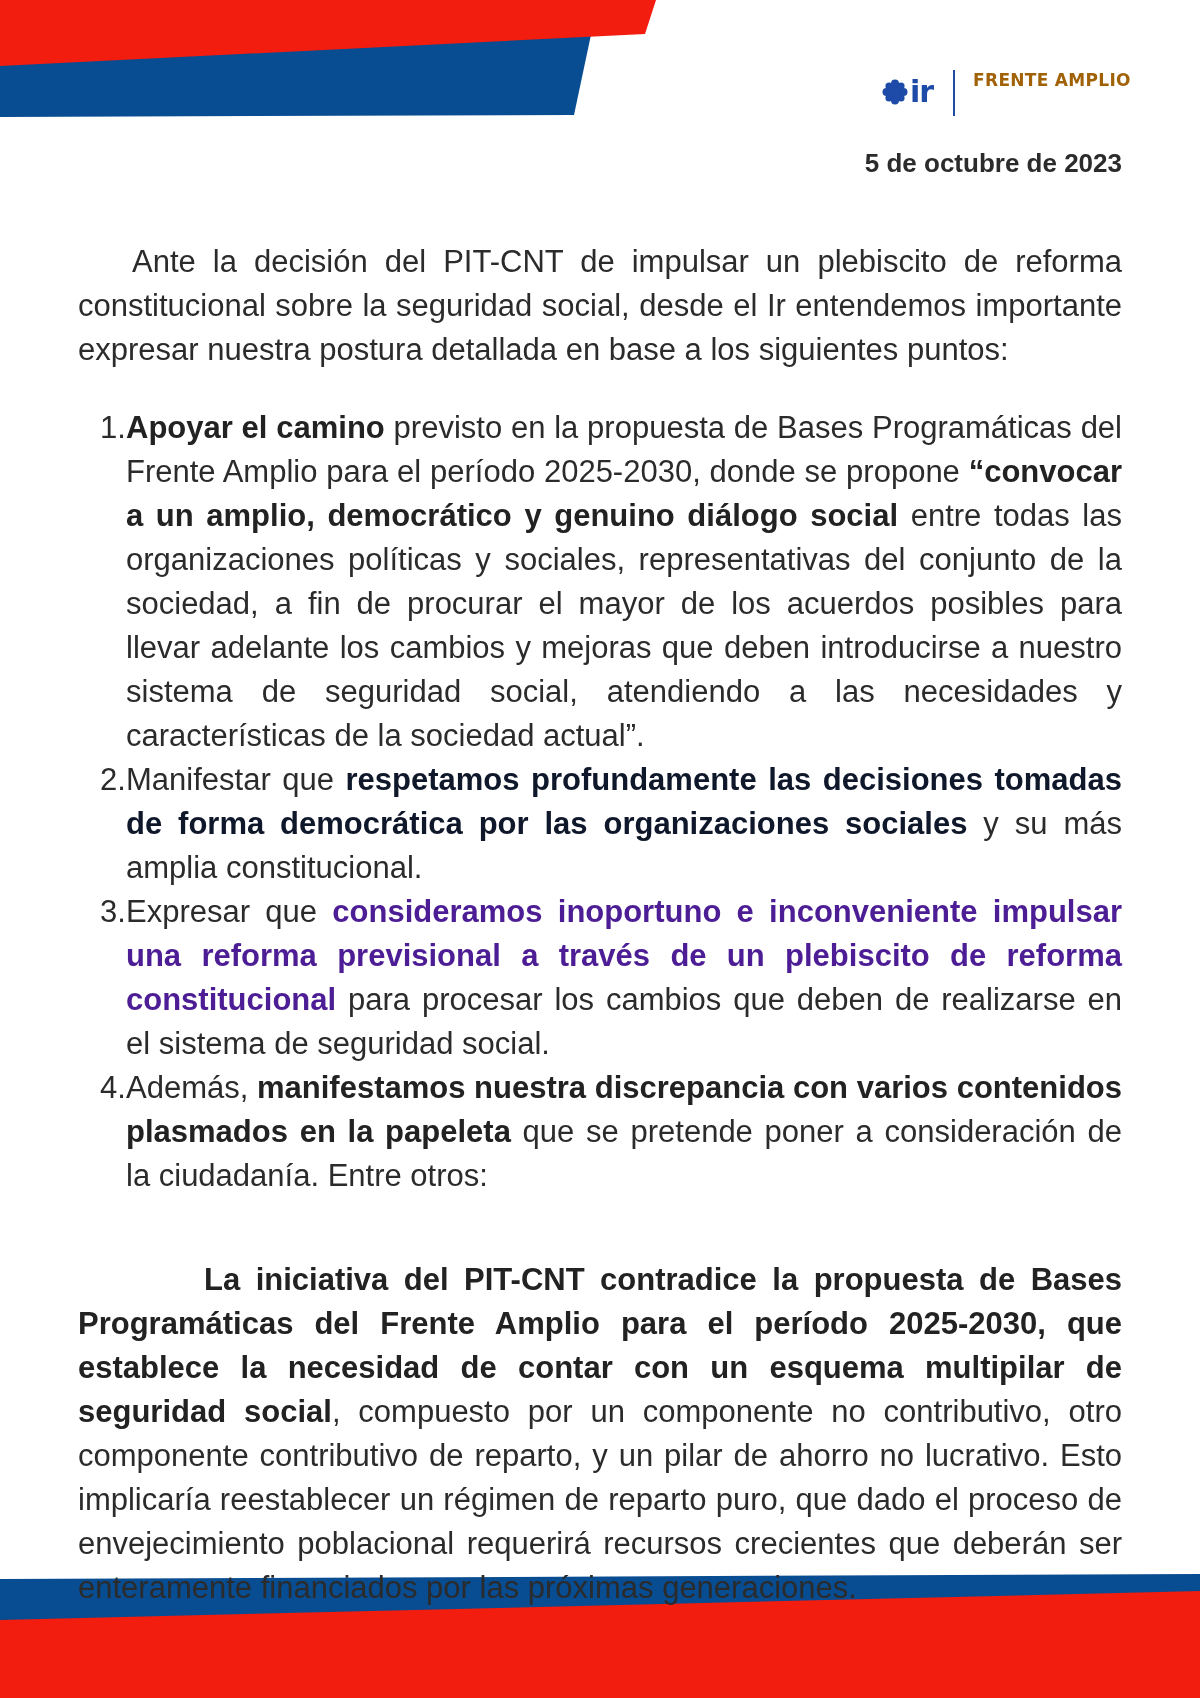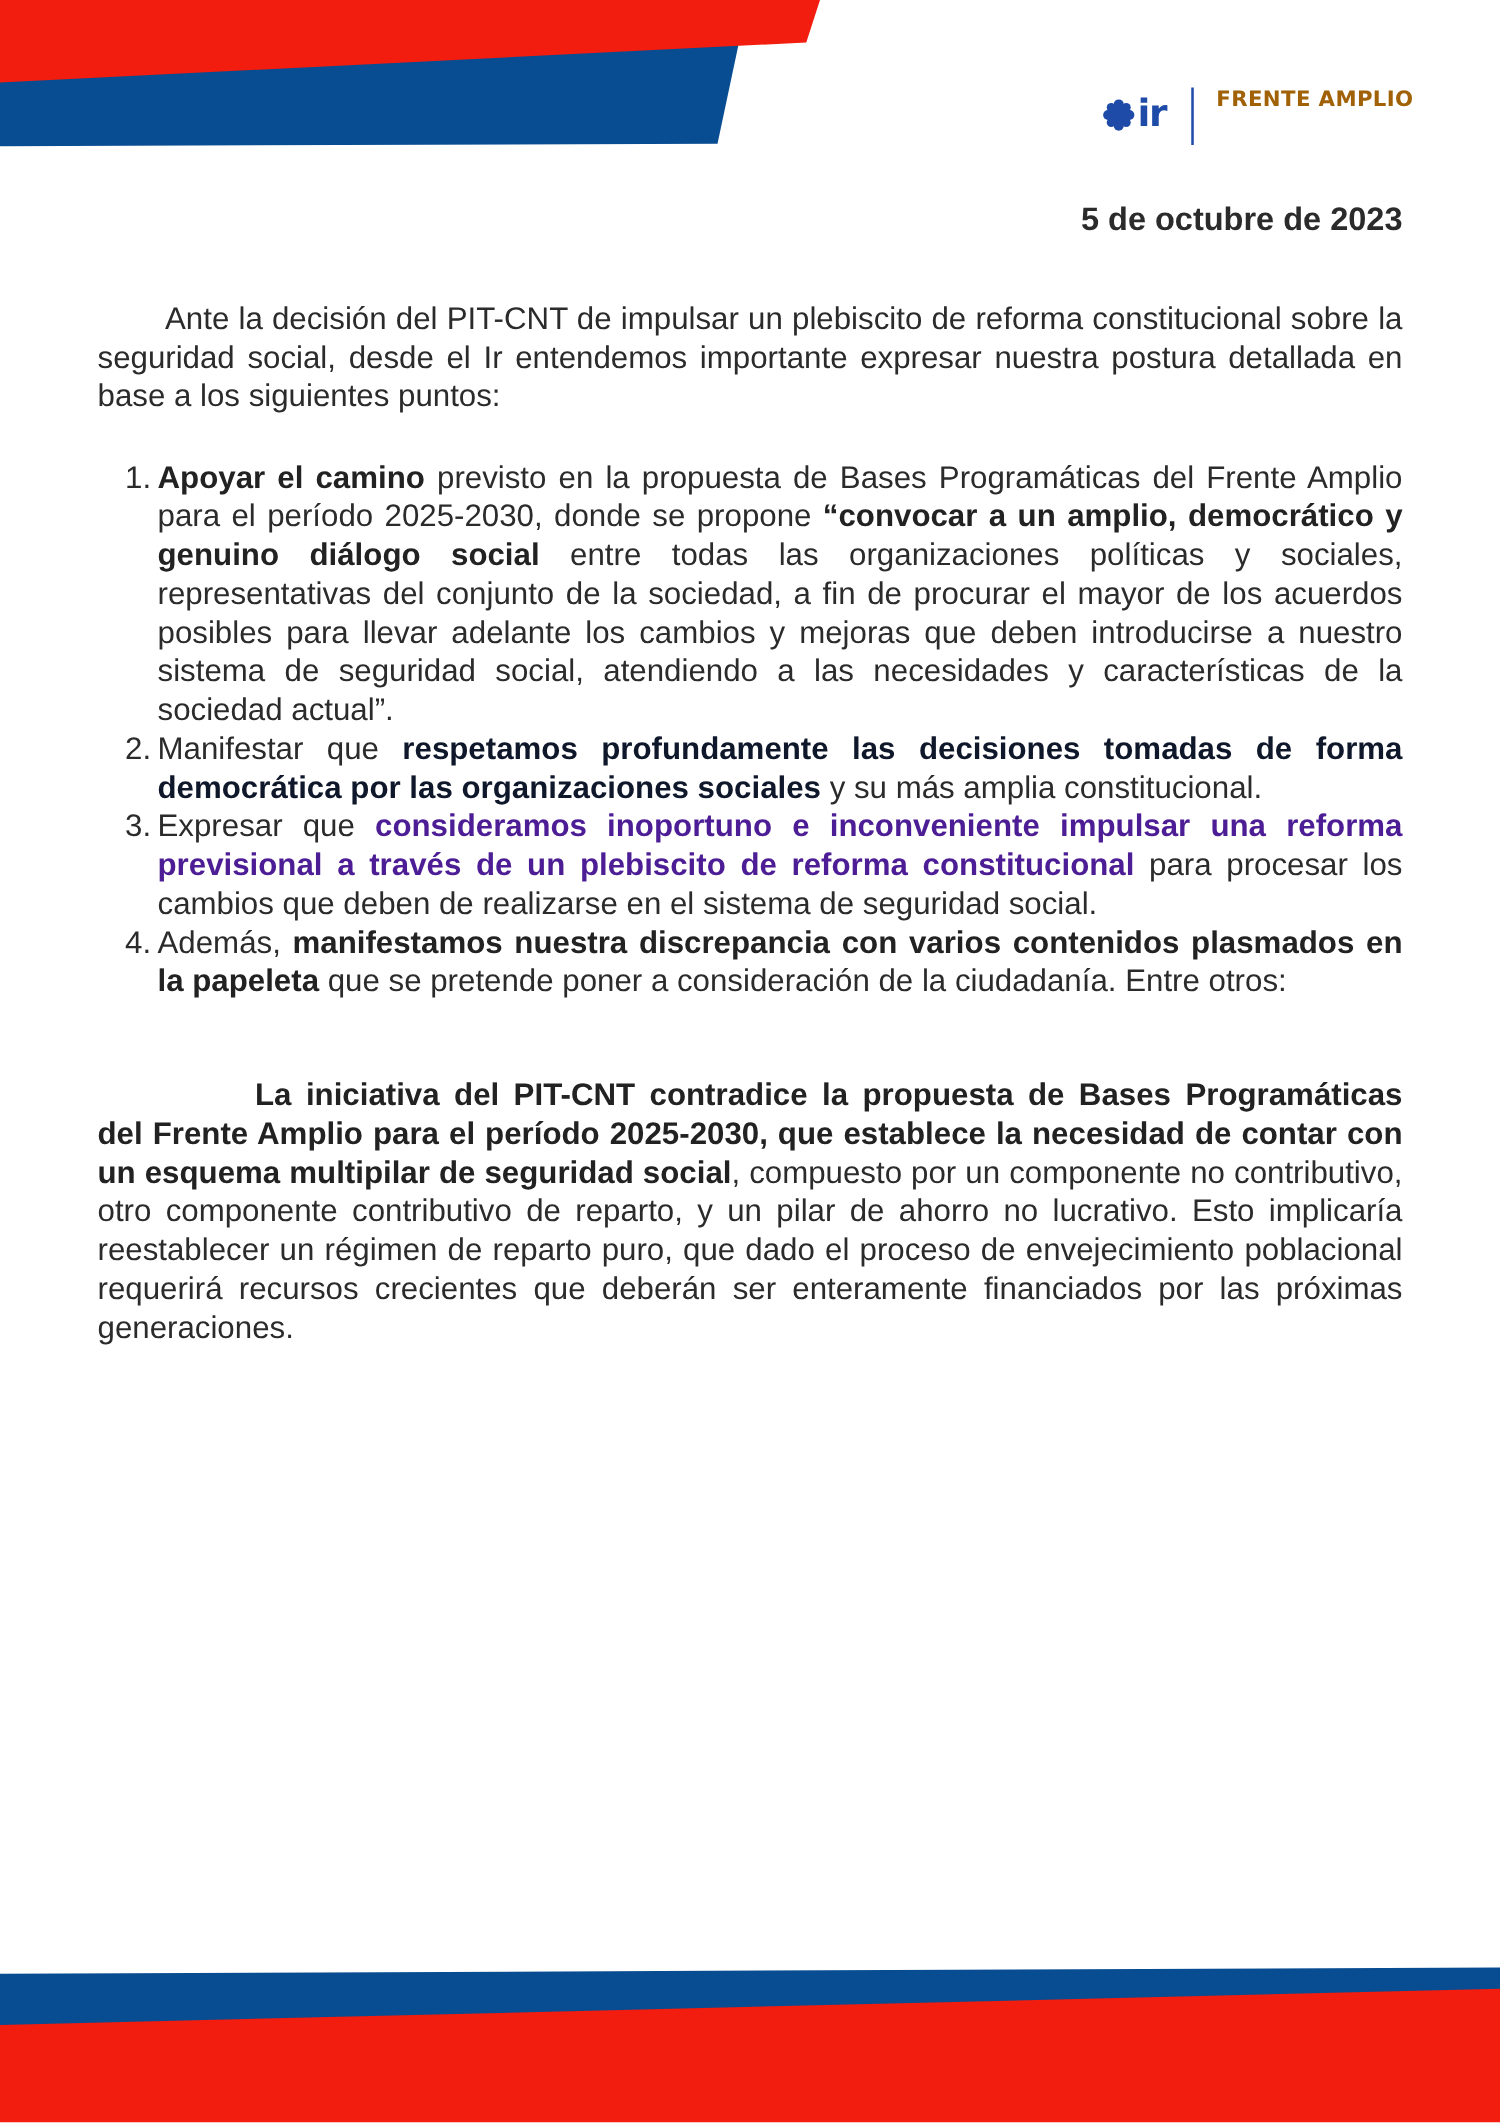--- a/index.html
+++ b/index.html
@@ -19,26 +19,26 @@
     font-family: "DejaVu Sans", sans-serif; font-weight: bold;
     font-size: 30px; line-height: 1; margin-left: 2px; letter-spacing: -1px;
     color: #1e4aa8;
   }
   .logo-sep { width: 2px; height: 46px; background: #1e4aa8; margin: 0 18px 0 20px; }
   .logo-text {
     font-family: "DejaVu Sans", sans-serif; font-weight: bold; font-size: 17px;
     color: #a16207; letter-spacing: 0.3px;
   }
   .date {
-    position: absolute; top: 160px; right: 78px;
+    position: absolute; top: 148px; right: 78px;
     font-weight: bold; font-size: 26px; color: #2b2b2b;
   }
   .content {
     position: absolute; left: 78px; width: 1044px; top: 240px;
-    font-size: 25px; line-height: 31px; text-align: justify;
+    font-size: 31px; line-height: 44px; text-align: justify;
   }
   .intro { text-indent: 54px; margin: 0 0 34px 0; }
   ol.points { margin: 0; padding: 0; list-style: none; }
   ol.points li { position: relative; padding-left: 48px; margin: 0; }
   ol.points li .num { position: absolute; left: 22px; top: 0; }
   .closing { margin-top: 60px; text-indent: 126px; }
 </style>
 </head>
 <body>
 

